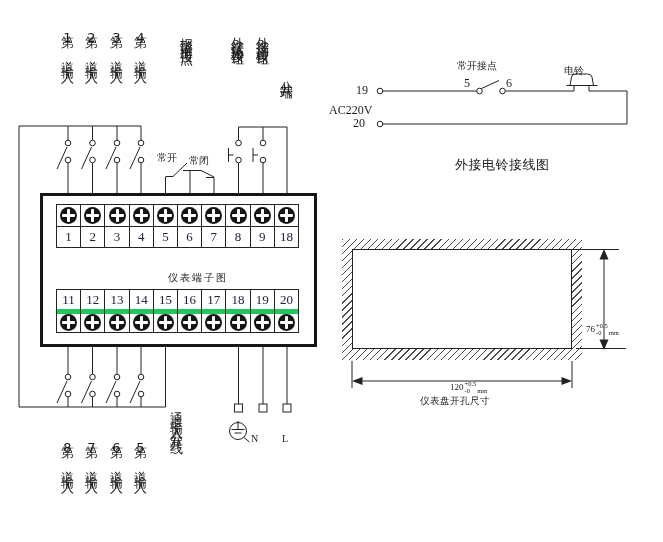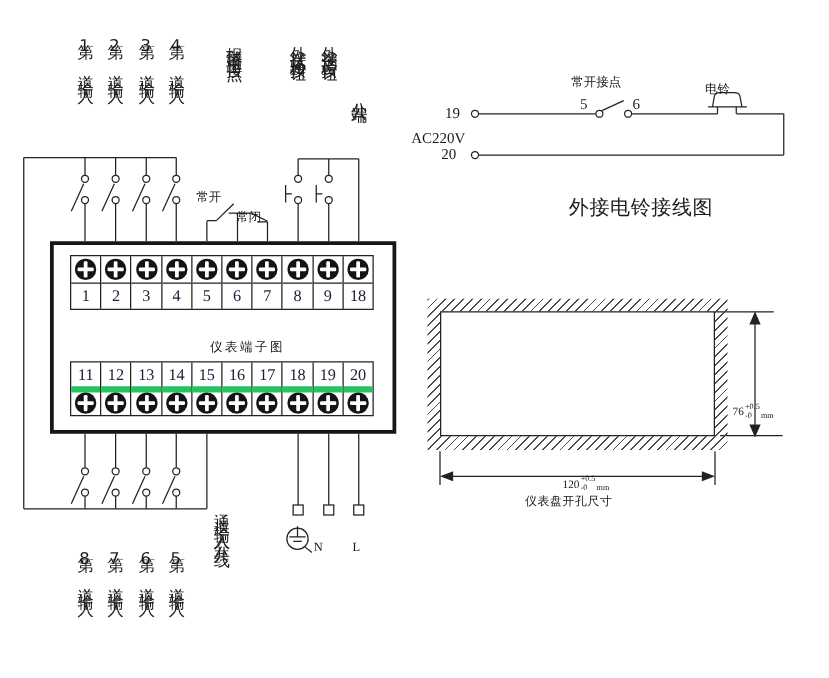--- a/index.html
+++ b/index.html
@@ -164,21 +164,21 @@
   <div class="vlabel" style="left:60px;top:25px">第1道输入</div>
   <div class="vlabel" style="left:84px;top:25px">第2道输入</div>
   <div class="vlabel" style="left:109px;top:25px">第3道输入</div>
   <div class="vlabel" style="left:133px;top:25px">第4道输入</div>
   <div class="vlabel ls3" style="left:179px;top:27px">报警输出接点</div>
   <div class="vlabel ls3" style="left:230px;top:27px">外接试验按钮</div>
   <div class="vlabel ls3" style="left:255px;top:27px">外接消音按钮</div>
   <div class="vlabel ls2" style="left:279px;top:71px">公共端</div>
 
   <div class="hlabel" style="left:157px;top:151px">常开</div>
-  <div class="hlabel" style="left:189px;top:167px">常闭</div>
+  <div class="hlabel" style="left:189px;top:154px">常闭</div>
 
   <div class="outer-box"></div>
 
   <div class="strip strip-top">
     <div class="tcell">
         <div class="half">
           <div class="screw"></div>
         </div>
         <div class="half">
           <span class="tnum">1</span>
@@ -352,21 +352,21 @@
   <div class="hlabel serif" style="left:251px;top:433px">N</div>
   <div class="hlabel serif" style="left:282px;top:433px">L</div>
 
   <div class="hlabel serif" style="left:356px;top:83px;font-size:12px">19</div>
   <div class="hlabel serif" style="left:329px;top:103px;font-size:12px">AC220V</div>
   <div class="hlabel serif" style="left:353px;top:116px;font-size:12px">20</div>
   <div class="hlabel" style="left:457px;top:59px">常开接点</div>
   <div class="hlabel serif" style="left:464px;top:76px;font-size:12px">5</div>
   <div class="hlabel serif" style="left:506px;top:76px;font-size:12px">6</div>
   <div class="hlabel" style="left:564px;top:64px">电铃</div>
-  <div class="cap" style="left:455px;top:156px;font-size:16px;letter-spacing:0.5px">外接电铃接线图</div>
+  <div class="cap" style="left:455px;top:156px;font-size:13px;letter-spacing:0.5px">外接电铃接线图</div>
 
   <div class="hatch"></div>
   <div class="opening"></div>
 
   <div class="dim" style="left:586px;top:322px">
     <span>76</span>
       <span class="tol">
         <span>+0.5</span>
         <span>-0</span>
       </span>

